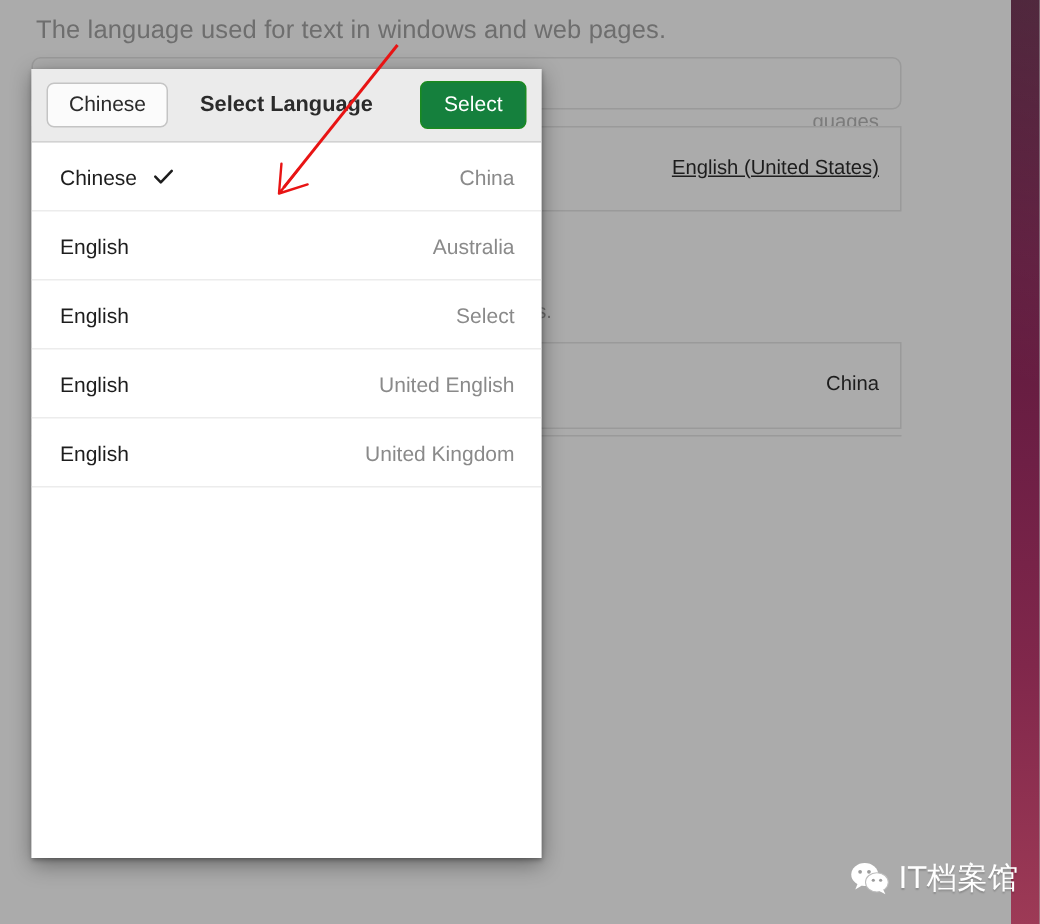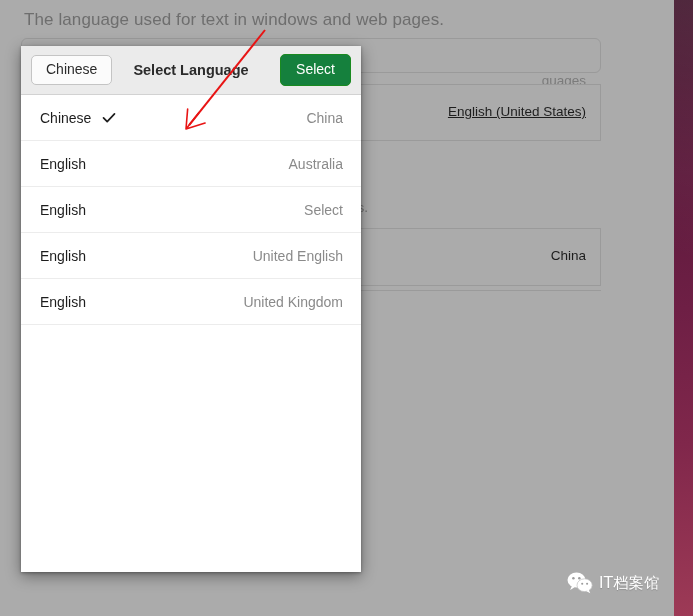--- a/index.html
+++ b/index.html
@@ -240,21 +240,21 @@
   
   #watermark {
     position: absolute;
     left: 567px;
     top: 572px;
     display: flex;
     align-items: center;
     gap: 6px;
   }
   #watermark-label {
-    font-size: 15px;
+    font-size: 20px;
     color: #ffffff;
     font-family: "DejaVu Sans", "Liberation Sans", sans-serif;
     letter-spacing: 0.4px;
     text-shadow: 0 1px 1px rgba(0,0,0,0.18);
   }
   #wechat-icon { display: block; }
 </style>
 </head>
 <body>
 

